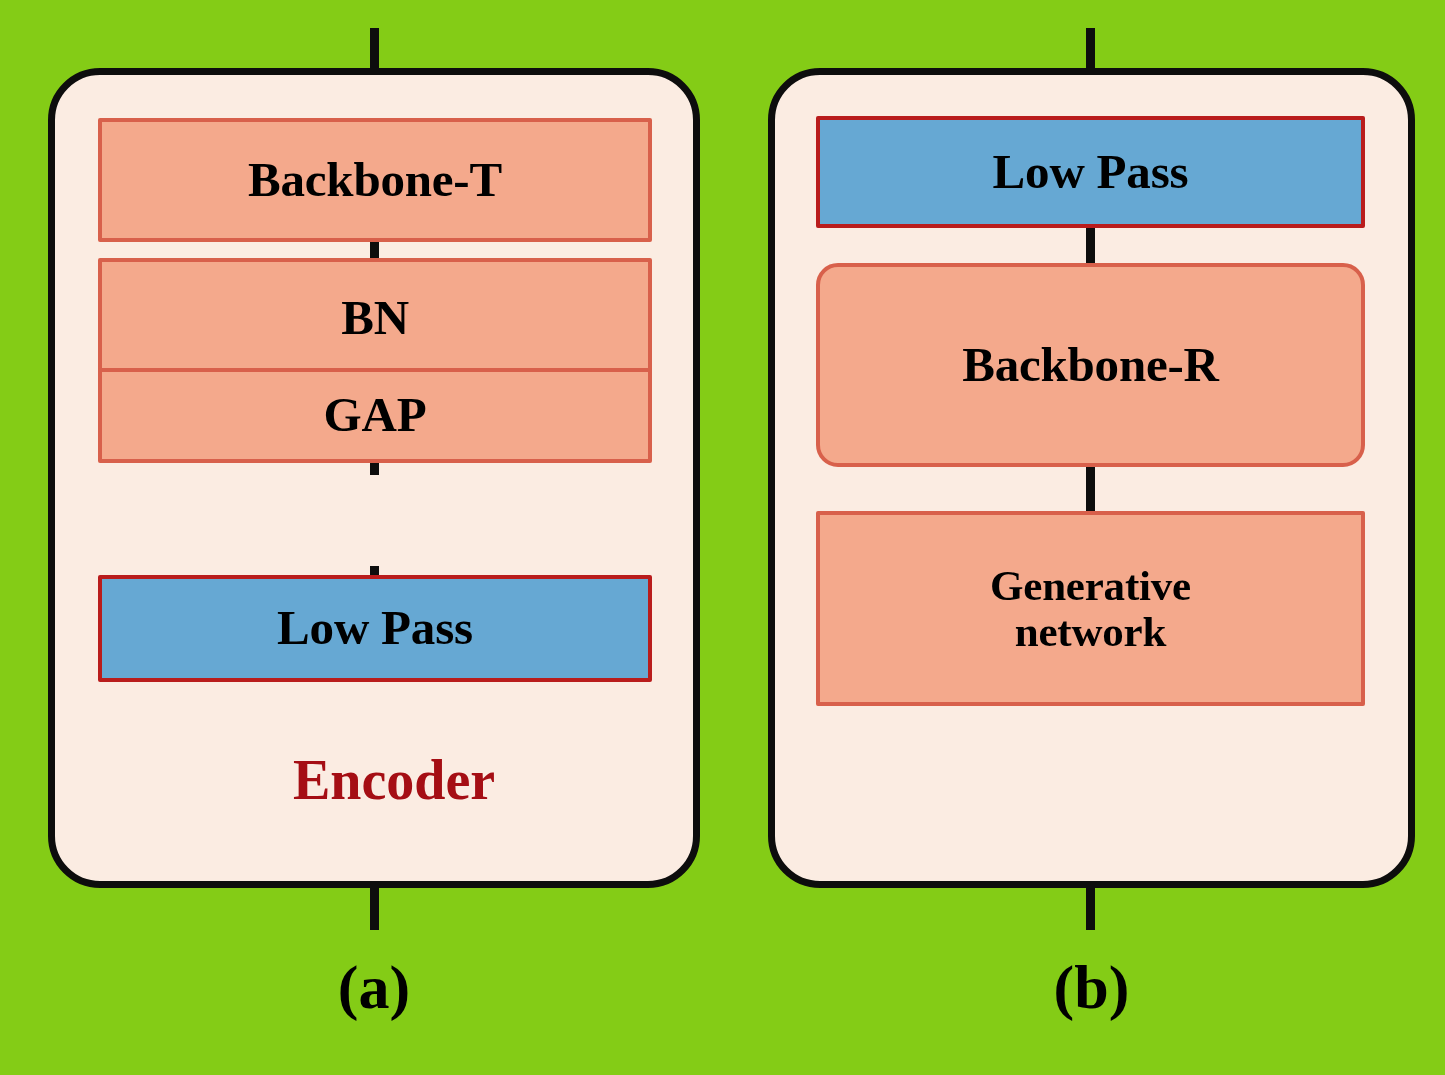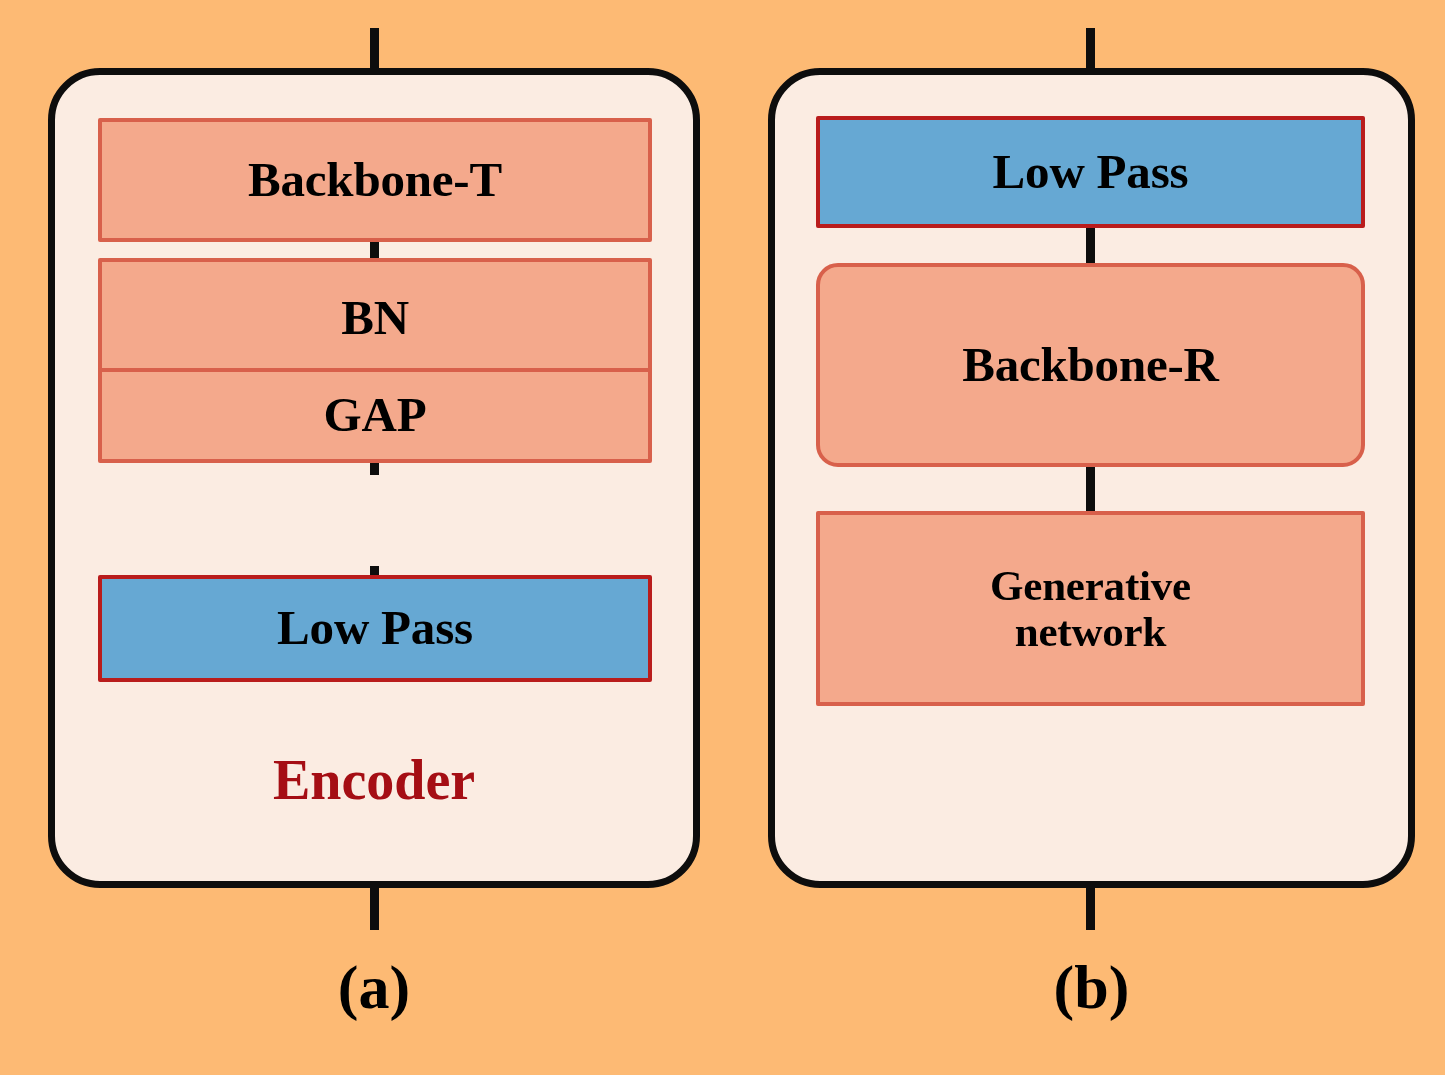--- a/index.html
+++ b/index.html
@@ -10,21 +10,21 @@
   body {
     width: 1445px;
     height: 1075px;
     font-family: "Liberation Serif", "DejaVu Serif", serif;
     overflow: hidden;
   }
   #figure {
     position: relative;
     width: 1445px;
     height: 1075px;
-    background: #fdba74;
+    background: #84cc16;
   }
 
   
   .module {
     position: absolute;
     box-sizing: border-box;
     background: #fbece2;
     border: 7px solid #0d0d0d;
     border-radius: 52px;
     z-index: 2;
@@ -71,20 +71,21 @@
   }
 
   
   .module-name {
     position: absolute;
     text-align: center;
     color: #a50e14;
     font-weight: bold;
     z-index: 4;
     white-space: nowrap;
+    padding-left: 20px;
   }
 
   
   .caption {
     position: absolute;
     text-align: center;
     color: #000000;
     font-weight: bold;
     z-index: 4;
     white-space: nowrap;

